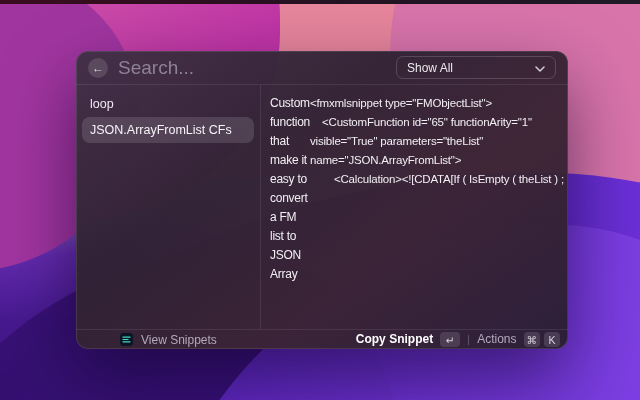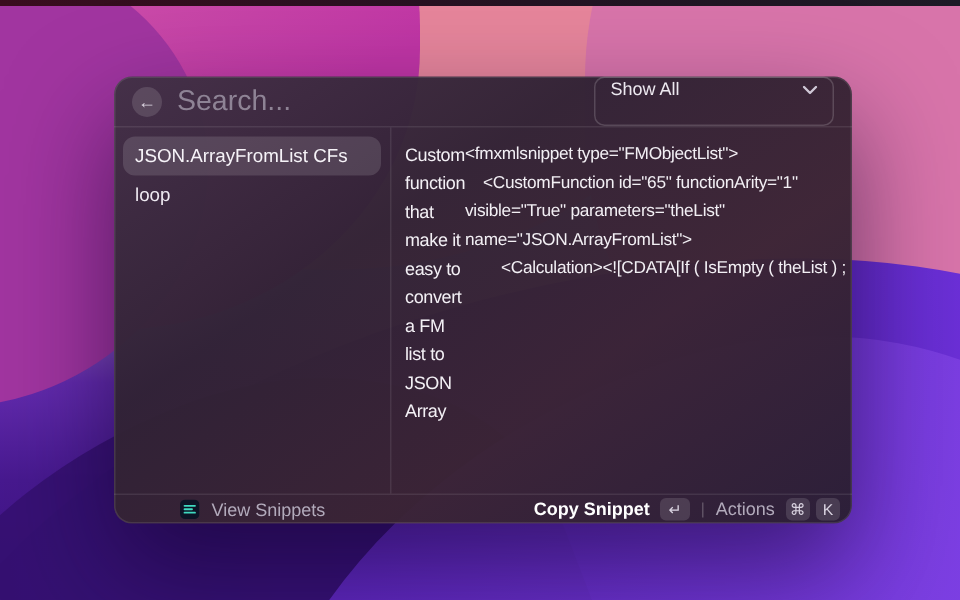--- a/index.html
+++ b/index.html
@@ -28,21 +28,21 @@
     box-shadow:0 30px 70px rgba(15,0,40,.55), inset 0 0 0 1px rgba(255,255,255,.10);
     display:flex; flex-direction:column; color:#f1eef3; }
 
   .toolbar { flex:0 0 34px; display:flex; align-items:center; padding:0 12px; gap:10px;
     border-bottom:1px solid rgba(255,255,255,.09); }
   .back-btn { width:20px; height:20px; border-radius:50%; background:rgba(255,255,255,.13);
     display:flex; align-items:center; justify-content:center; color:#ddd6e2; font-size:12px; cursor:pointer; flex:0 0 20px; }
   .search-input { flex:1; background:transparent; border:none; outline:none; color:#f1eef3; font-size:19px;
     font-family:Liberation Sans, sans-serif; }
   .search-input::placeholder { color:#8e8395; }
-  .filter { flex:0 0 160px; height:33px; display:flex; justify-content:space-between;
+  .filter { flex:0 0 160px; height:23px; display:flex; align-items:center; justify-content:space-between;
     border:1px solid rgba(255,255,255,.17); border-radius:7px; padding:0 10px; font-size:12px; color:#ece8ef; cursor:pointer; }
 
   .body { flex:1; display:flex; min-height:0; }
   .sidebar { flex:0 0 185px; border-right:1px solid rgba(255,255,255,.09); padding:6px; }
   .side-item { border-radius:8px; padding:6px 8px; font-size:12.5px; color:#eee9f1; line-height:14px; cursor:pointer; }
   .side-item.selected { background:rgba(255,255,255,.13); color:#f6f3f8; }
 
   .detail { flex:1; min-width:0; padding:9px 8px 0 9px; display:flex; }
   .desc { font-size:12px; letter-spacing:-0.25px; line-height:19px; color:#f3f0f5; }
   .hr { border-top:1px solid rgba(255,255,255,.10); margin:6px 0 5px 0; }
@@ -92,22 +92,22 @@
       <span>
         <svg width="10" height="6" viewBox="0 0 10 6">
             <path d="M1 1l4 4 4-4" fill="none" stroke="#cfc8d6" stroke-width="1.6" stroke-linecap="round" stroke-linejoin="round"></path>
           </svg>
       </span>
     </div>
   </div>
 
   <div class="body">
     <div class="sidebar">
+      <div class="side-item">loop</div>
       <div class="side-item selected">JSON.ArrayFromList CFs</div>
-      <div class="side-item">loop</div>
     </div>
 
     <div class="detail">
       <div class="desc">Custom function that make it easy to convert a FM list to JSON Array</div>
       <div class="hr"></div>
       <div class="code">
         <div class="code-line">&lt;fmxmlsnippet type="FMObjectList"&gt;</div>
         <div class="code-line">    &lt;CustomFunction id="65" functionArity="1"</div>
         <div class="code-line">visible="True" parameters="theList"</div>
         <div class="code-line">name="JSON.ArrayFromList"&gt;</div>

